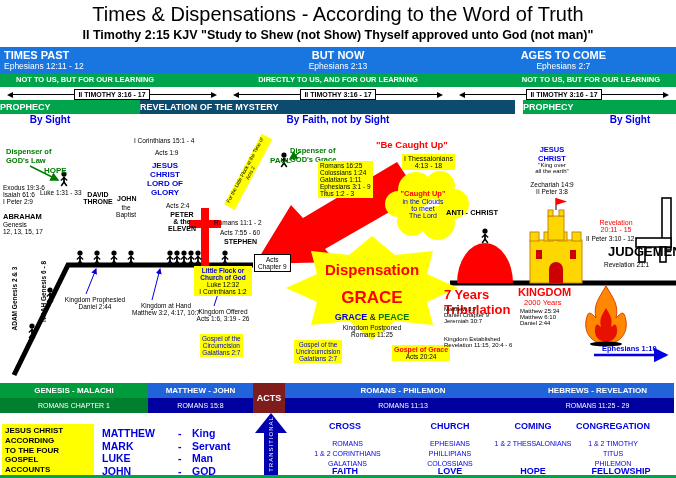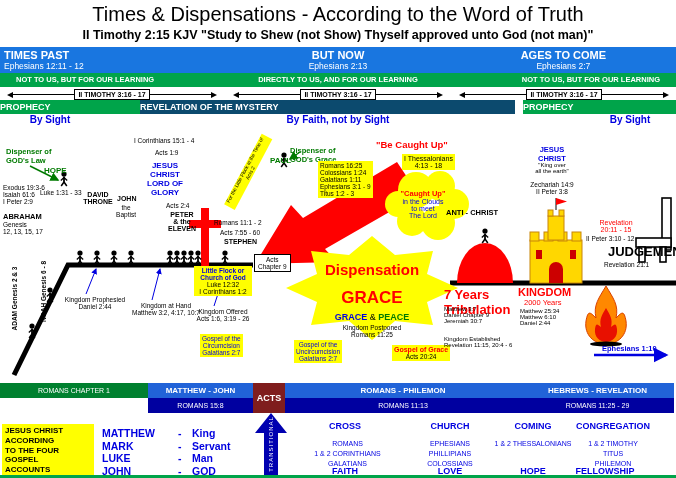--- a/index.html
+++ b/index.html
@@ -292,20 +292,21 @@
 II Peter 3:8</div>
   <div class="abs red pre ctr" style="left:592px;top:219px;width:48px;font-size:7px">Revelation
 20:11 - 15</div>
   <div class="abs" style="left:586px;top:235px;font-size:6.5px">II Peter 3:10 - 12</div>
   <div class="abs b" style="left:608px;top:244px;font-size:13px">JUDGEMENT</div>
   <div class="abs" style="left:604px;top:261px;font-size:6.5px">Revelation 21:1</div>
   <div class="abs blue b" style="left:602px;top:344px;font-size:7.5px">Ephesians 1:10</div>
 
   <div class="abs band bars">
     <div class="bseg" style="width:148px">
+      <div class="btop" style="background:#009b3a">GENESIS - MALACHI</div>
       <div class="bbot" style="background:#00802f">ROMANS CHAPTER 1</div>
     </div>
     <div class="bseg" style="width:105px">
       <div class="btop" style="background:#2163d8">MATTHEW - JOHN</div>
       <div class="bbot" style="background:#0000a0">ROMANS 15:8</div>
     </div>
     <div style="width:32px;background:#7f1d1d;color:#fff;font-size:9px;font-weight:700;text-align:center;line-height:30px">ACTS</div>
     <div class="bseg" style="width:236px">
       <div class="btop" style="background:#2163d8">ROMANS - PHILEMON</div>
       <div class="bbot" style="background:#0000a0">ROMANS 11:13</div>
@@ -363,16 +364,16 @@
   <div class="abs blue b ctr" style="left:405px;top:466px;width:90px;font-size:9px">LOVE</div>
 
   <div class="abs blue b ctr" style="left:503px;top:421px;width:60px;font-size:9px">COMING</div>
   <div class="abs blue pre ctr" style="left:488px;top:439px;width:90px;font-size:7px;line-height:1.45">1 &amp; 2 THESSALONIANS</div>
   <div class="abs blue b ctr" style="left:503px;top:466px;width:60px;font-size:9px">HOPE</div>
 
   <div class="abs blue b ctr" style="left:568px;top:421px;width:90px;font-size:9px">CONGREGATION</div>
   <div class="abs blue pre ctr" style="left:573px;top:439px;width:80px;font-size:7px;line-height:1.45">1 &amp; 2 TIMOTHY
 TITUS
 PHILEMON</div>
-  <div class="abs blue b ctr" style="left:560px;top:466px;width:90px;font-size:9px">FELLOWSHIP</div>
+  <div class="abs blue b ctr" style="left:576px;top:466px;width:90px;font-size:9px">FELLOWSHIP</div>
 
   <div class="abs" style="left:0;top:475px;width:676px;height:3px;background:#00a44a"></div>
 </div>
 
 </body></html>

